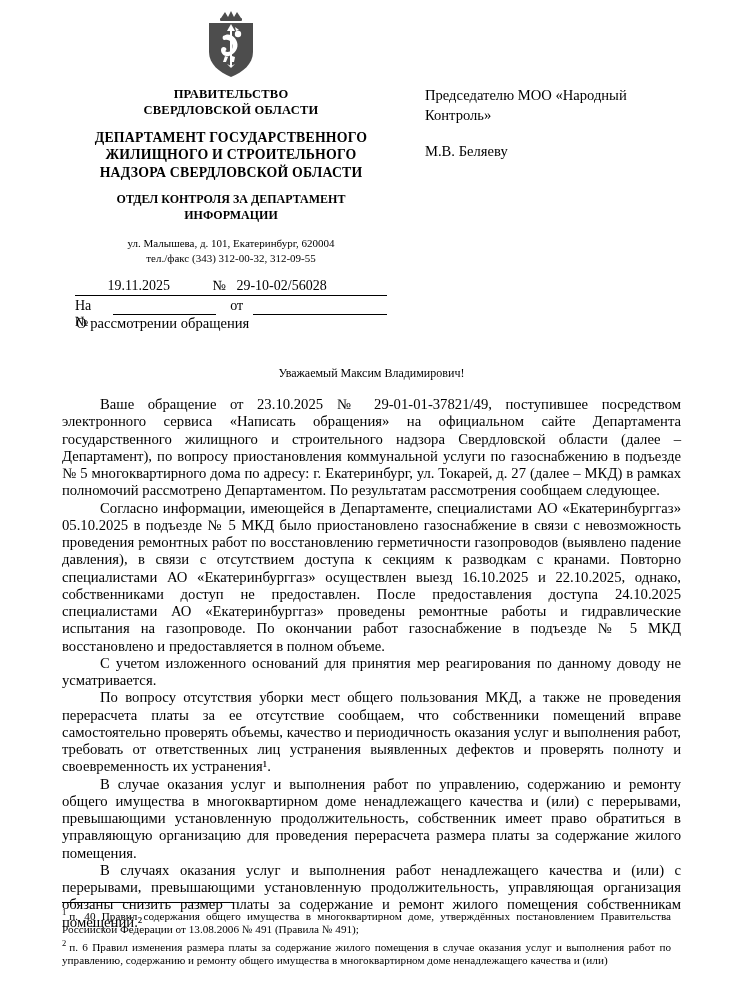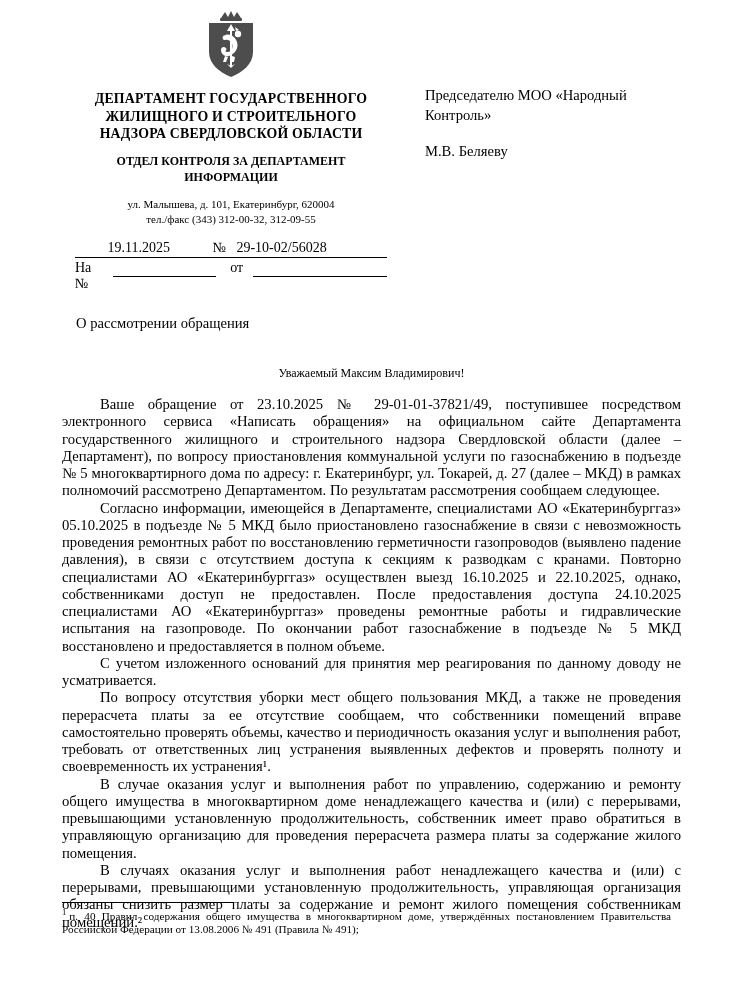--- a/index.html
+++ b/index.html
@@ -73,20 +73,24 @@
           <path d="M26 54 L30 58 L34 54 L30 56 Z"></path>
           <path d="M22 26 C28 22 34 26 36 32 C38 38 34 44 28 46 C24 47 20 44 20 40 C20 37 23 36 25 38 C26 39 25 41 24 41 C26 43 30 42 31 39 C33 34 29 29 24 30 C22 30.5 21 28 22 26 Z"></path>
           <circle cx="37" cy="24" r="3.2"></circle>
           <path d="M35 21 L34 17 L38 20 Z"></path>
           <path d="M24 46 L22 52 L25 52 L27 47 Z"></path>
           <path d="M31 46 L30 52 L33 52 L34 47 Z"></path>
         </g>
       </svg>
     </div>
 
+    <div class="gov-name">
+      <div>ПРАВИТЕЛЬСТВО</div>
+      <div>СВЕРДЛОВСКОЙ ОБЛАСТИ</div>
+    </div>
 
     <div class="dept-name">ДЕПАРТАМЕНТ ГОСУДАРСТВЕННОГО ЖИЛИЩНОГО И СТРОИТЕЛЬНОГО НАДЗОРА СВЕРДЛОВСКОЙ ОБЛАСТИ</div>
 
     <div class="division-name">ОТДЕЛ КОНТРОЛЯ ЗА ДЕПАРТАМЕНТ ИНФОРМАЦИИ</div>
 
     <div class="contact">
       <div>ул. Малышева, д. 101, Екатеринбург, 620004</div>
       <div>тел./факс (343) 312-00-32, 312-09-55</div>
     </div>
 
@@ -118,15 +122,16 @@
     <p>Согласно информации, имеющейся в Департаменте, специалистами АО «Екатеринбурггаз» 05.10.2025 в подъезде № 5 МКД было приостановлено газоснабжение в связи с невозможность проведения ремонтных работ по восстановлению герметичности газопроводов (выявлено падение давления), в связи с отсутствием доступа к секциям к разводкам с кранами. Повторно специалистами АО «Екатеринбурггаз» осуществлен выезд 16.10.2025 и 22.10.2025, однако, собственниками доступ не предоставлен. После предоставления доступа 24.10.2025 специалистами АО «Екатеринбурггаз» проведены ремонтные работы и гидравлические испытания на газопроводе. По окончании работ газоснабжение в подъезде № 5 МКД восстановлено и предоставляется в полном объеме.</p>
     <p>С учетом изложенного оснований для принятия мер реагирования по данному доводу не усматривается.</p>
     <p>По вопросу отсутствия уборки мест общего пользования МКД, а также не проведения перерасчета платы за ее отсутствие сообщаем, что собственники помещений вправе самостоятельно проверять объемы, качество и периодичность оказания услуг и выполнения работ, требовать от ответственных лиц устранения выявленных дефектов и проверять полноту и своевременность их устранения¹.</p>
     <p>В случае оказания услуг и выполнения работ по управлению, содержанию и ремонту общего имущества в многоквартирном доме ненадлежащего качества и (или) с перерывами, превышающими установленную продолжительность, собственник имеет право обратиться в управляющую организацию для проведения перерасчета размера платы за содержание жилого помещения.</p>
     <p>В случаях оказания услуг и выполнения работ ненадлежащего качества и (или) с перерывами, превышающими установленную продолжительность, управляющая организация обязаны снизить размер платы за содержание и ремонт жилого помещения собственникам помещений.²</p>
   </div>
 
   <div class="footnotes">
     <div class="fn-divider"></div>
     <p><sup>1</sup><span>п. 40 Правил содержания общего имущества в многоквартирном доме, утверждённых постановлением Правительства Российской Федерации от 13.08.2006 № 491 (Правила № 491);</span></p>
+    <p><sup>2</sup><span>п. 6 Правил изменения размера платы за содержание жилого помещения в случае оказания услуг и выполнения работ по управлению, содержанию и ремонту общего имущества в многоквартирном доме ненадлежащего качества и (или)</span></p>
   </div>
 
 </div>
 
 </body></html>

